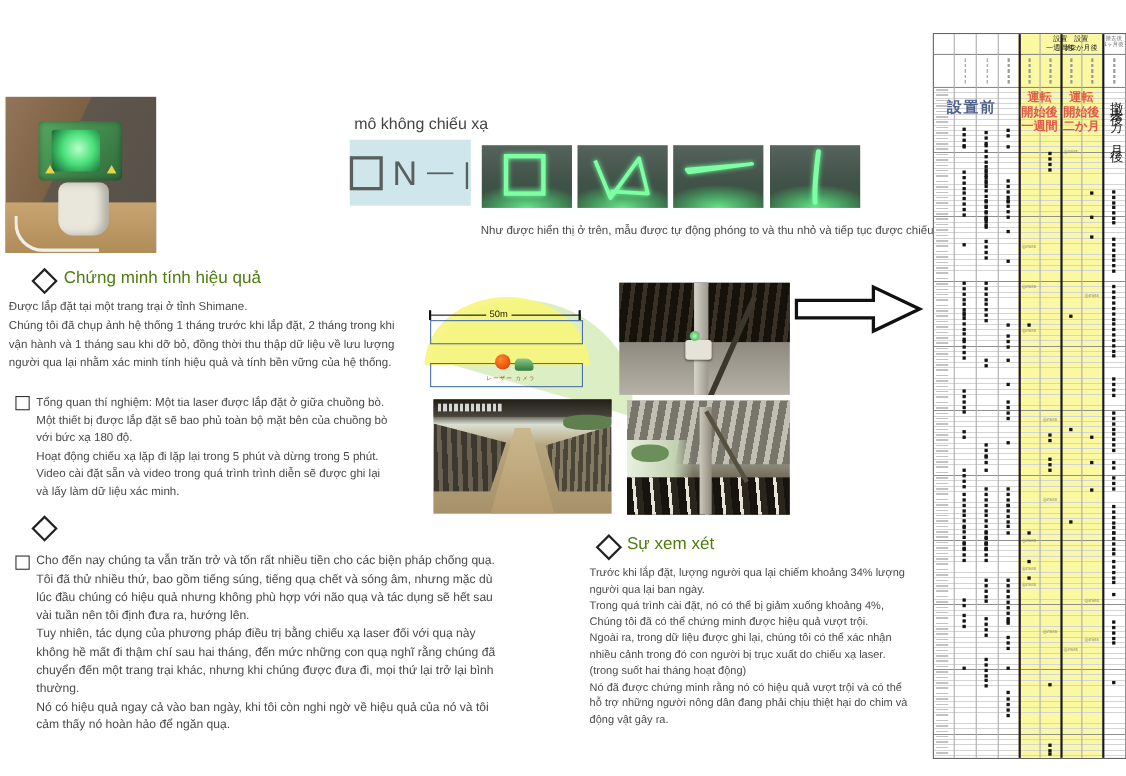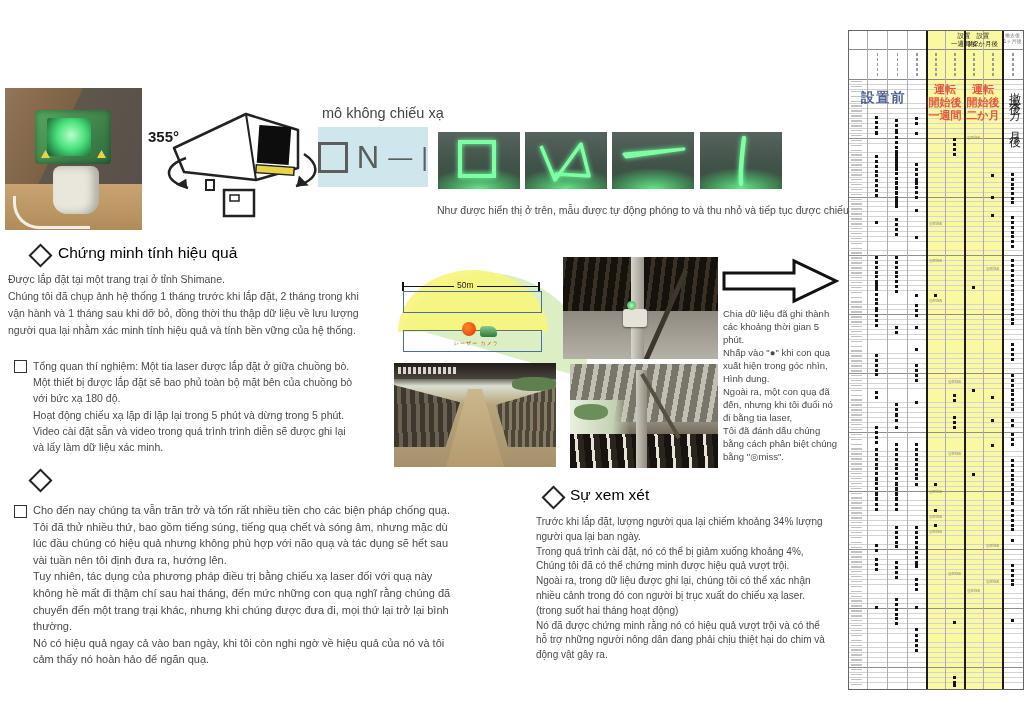--- a/index.html
+++ b/index.html
@@ -3,21 +3,21 @@
 <meta charset="utf-8">
 <style>
   html,body{margin:0;padding:0;background:#fff;}
   #canvas{position:relative;width:1024px;height:705px;background:#fff;overflow:hidden;
           font-family:"Liberation Sans","DejaVu Sans",sans-serif;color:#3a3a3a;}
   .abs{position:absolute;}
   .pre{white-space:pre-line;}
   
   .page-title{left:0;top:20px;width:860px;text-align:center;font-size:17.5px;color:#2e2e2e;letter-spacing:.3px;}
   .diamond{width:13px;height:13px;border:2px solid #222;transform:rotate(45deg);background:#fff;}
-  .sec-head{font-size:15.5px;color:#000000;}
+  .sec-head{font-size:15.5px;color:#4d7c0f;}
   .checkbox{width:11px;height:11px;border:1.6px solid #333;background:#fff;}
   .body-txt{color:#4a4a4a;}
   
   .photo{overflow:hidden;}
   
   .laser-photo{width:82px;height:57px;background:linear-gradient(180deg,#55645c 0%,#42534a 55%,#37503e 100%);overflow:hidden;}
   .laser-glow{position:absolute;left:-10%;bottom:-35%;width:120%;height:70%;
       background:radial-gradient(ellipse at center,rgba(110,255,150,.85) 0%,rgba(80,220,120,.45) 45%,rgba(60,150,90,0) 75%);}
   .laser-photo svg{position:absolute;left:0;top:0;filter:drop-shadow(0 0 2.5px #6dff9a);}
   
@@ -63,36 +63,20 @@
   <div class="abs photo" style="left:5px;top:88px;width:137px;height:142px;background:linear-gradient(115deg,#93755a 0%,#7c6144 38%,#5f564c 39%,#565049 100%);">
     <div class="abs" style="left:0;top:96px;width:137px;height:46px;background:linear-gradient(180deg,#c7a470,#b08c59);"></div>
     <div class="abs" style="left:48px;top:78px;width:46px;height:48px;background:#e9e7db;border-radius:8px 8px 14px 14px;box-shadow:inset -6px 0 8px rgba(0,0,0,.25);"></div>
     <div class="abs" style="left:30px;top:22px;width:76px;height:54px;background:linear-gradient(135deg,#57a75f,#2f6b3c);border-radius:4px;box-shadow:inset 0 0 6px rgba(0,0,0,.4);"></div>
     <div class="abs" style="left:42px;top:30px;width:44px;height:38px;background:radial-gradient(circle at 55% 45%,#b9ffc9 0%,#48e07a 45%,#14532a 100%);border-radius:3px;"></div>
     <div class="abs" style="left:36px;top:62px;width:9px;height:8px;background:#e8d44a;clip-path:polygon(50% 0,100% 100%,0 100%);"></div>
     <div class="abs" style="left:92px;top:62px;width:9px;height:8px;background:#e8d44a;clip-path:polygon(50% 0,100% 100%,0 100%);"></div>
     <div class="abs" style="left:8px;top:108px;width:74px;height:30px;border:3px solid #efeee8;border-top:none;border-right:none;border-radius:0 0 0 26px;"></div>
   </div>
 
-  <div class="abs" style="left:146px;top:96px;width:172px;height:130px;">
-    <svg width="172" height="130" viewBox="0 0 172 130">
-      <polygon points="28,52 100,18 152,34 152,72 110,84 38,76" fill="#fff" stroke="#222" stroke-width="2.5" stroke-linejoin="round"></polygon>
-      <line x1="100" y1="18" x2="110" y2="84" stroke="#222" stroke-width="2"></line>
-      <rect x="112" y="30" width="32" height="38" fill="#0d0d0d" transform="rotate(4 128 49)"></rect>
-      <rect x="110" y="70" width="38" height="8" fill="#e8d44a" stroke="#222" stroke-width="1.5" transform="rotate(4 129 74)"></rect>
-      <rect x="60" y="84" width="8" height="10" fill="#fff" stroke="#222" stroke-width="2"></rect>
-      <rect x="78" y="94" width="30" height="26" fill="#fff" stroke="#222" stroke-width="2.5"></rect>
-      <rect x="84" y="99" width="9" height="6" fill="#fff" stroke="#222" stroke-width="1.5"></rect>
-      <path d="M 40,62 C 18,70 16,84 42,92" fill="none" stroke="#222" stroke-width="2.5"></path>
-      <polygon points="42,92 30,92 38,83" fill="#222" transform="rotate(18 40 90)"></polygon>
-      <path d="M 158,58 C 176,70 172,84 150,90" fill="none" stroke="#222" stroke-width="2.5"></path>
-      <polygon points="150,90 162,92 155,80" fill="#222" transform="rotate(-14 152 88)"></polygon>
-    </svg>
-    <div class="abs sketch-angle" style="left:2px;top:32px;">355°</div>
-  </div>
 
   <div class="abs" style="left:322px;top:105px;font-size:14.5px;color:#444;">mô không chiếu xạ</div>
   <div class="abs glyph-box" style="left:318px;top:127px;width:110px;height:60px;">
     <div class="glyph-square"></div>
     <span class="glyph-ch">N</span>
     <span class="glyph-ch" style="font-size:24px;">—</span>
     <span class="glyph-ch" style="font-size:26px;">|</span>
   </div>
 
   <div class="abs laser-photo" style="left:438px;top:132px;">
@@ -130,21 +114,21 @@
 người qua lại nhằm xác minh tính hiệu quả và tính bền vững của hệ thống.</div>
 
   <div class="abs checkbox" style="left:14px;top:360px;"></div>
   <div class="abs pre body-txt" style="left:33px;top:358px;width:362px;font-size:10.5px;line-height:16.2px;">Tổng quan thí nghiệm: Một tia laser được lắp đặt ở giữa chuồng bò.
 Một thiết bị được lắp đặt sẽ bao phủ toàn bộ mặt bên của chuồng bò
 với bức xạ 180 độ.
 Hoạt động chiếu xạ lặp đi lặp lại trong 5 phút và dừng trong 5 phút.
 Video cài đặt sẵn và video trong quá trình trình diễn sẽ được ghi lại
 và lấy làm dữ liệu xác minh.</div>
 
-  <div class="abs" style="left:392px;top:258px;width:330px;height:100px;">
+  <div class="abs" style="left:380px;top:258px;width:330px;height:100px;">
     <div class="abs fan" style="left:8px;top:16px;width:188px;height:78px;background:#cfe8b0;opacity:.75;transform:rotate(16deg);transform-origin:50% 100%;"></div>
     <div class="abs fan" style="left:6px;top:12px;width:150px;height:62px;background:#f7f57e;opacity:.92;"></div>
     <div class="abs bluerect" style="left:11px;top:33px;width:137px;height:20px;"></div>
     <div class="abs bluerect" style="left:11px;top:72px;width:137px;height:20px;"></div>
     <div class="abs measure-line" style="left:11px;top:28px;width:137px;"></div>
     <div class="abs tick" style="left:10px;top:24px;height:9px;"></div>
     <div class="abs tick" style="left:146px;top:24px;height:9px;"></div>
     <div class="abs" style="left:62px;top:22px;font-size:8.5px;color:#222;background:#f7f57e;padding:0 3px;">50m</div>
     <div class="abs" style="left:70px;top:64px;width:14px;height:14px;border-radius:50%;background:radial-gradient(circle at 38% 35%,#ff8a2a,#e03000);"></div>
     <div class="abs" style="left:88px;top:68px;width:17px;height:11px;border-radius:4px 7px 3px 3px;background:linear-gradient(180deg,#8cc98c,#2f7a3a);"></div>
@@ -176,32 +160,20 @@
     <div class="abs" style="left:66px;top:6px;width:11px;height:98px;background:linear-gradient(90deg,#cdc9bd,#8f8a7c);"></div>
     <div class="abs" style="left:70px;top:10px;width:4px;height:74px;background:#56503f;transform:rotate(-30deg);transform-origin:top;"></div>
   </div>
 
   <div class="abs" style="left:722px;top:258px;">
     <svg width="118" height="47" viewBox="0 0 118 47">
       <polygon points="2,15 72,15 72,3 114,23 72,43 72,31 2,31" fill="#fff" stroke="#111" stroke-width="3" stroke-linejoin="miter"></polygon>
     </svg>
   </div>
 
-  <div class="abs pre note-txt" style="left:723px;top:307px;width:118px;">Chia dữ liệu đã ghi thành
-các khoảng thời gian 5
-phút.
-Nhấp vào "●" khi con quạ
-xuất hiện trong góc nhìn,
-Hình dung.
-Ngoài ra, một con quạ đã
-đến, nhưng khi tôi đuổi nó
-đi bằng tia laser,
-Tôi đã đánh dấu chúng
-bằng cách phân biệt chúng
-bằng "◎miss".</div>
 
   <div class="abs diamond" style="left:32px;top:472px;"></div>
   <div class="abs checkbox" style="left:14px;top:505px;"></div>
   <div class="abs pre body-txt" style="left:33px;top:502px;width:486px;font-size:11px;line-height:16.6px;">Cho đến nay chúng ta vẫn trăn trở và tốn rất nhiều tiền cho các biện pháp chống quạ.
 Tôi đã thử nhiều thứ, bao gồm tiếng súng, tiếng quạ chết và sóng âm, nhưng mặc dù
 lúc đầu chúng có hiệu quả nhưng không phù hợp với não quạ và tác dụng sẽ hết sau
 vài tuần nên tôi định đưa ra, hướng lên.
 Tuy nhiên, tác dụng của phương pháp điều trị bằng chiếu xạ laser đối với quạ này
 không hề mất đi thậm chí sau hai tháng, đến mức những con quạ nghĩ rằng chúng đã
 chuyển đến một trang trại khác, nhưng khi chúng được đưa đi, mọi thứ lại trở lại bình

